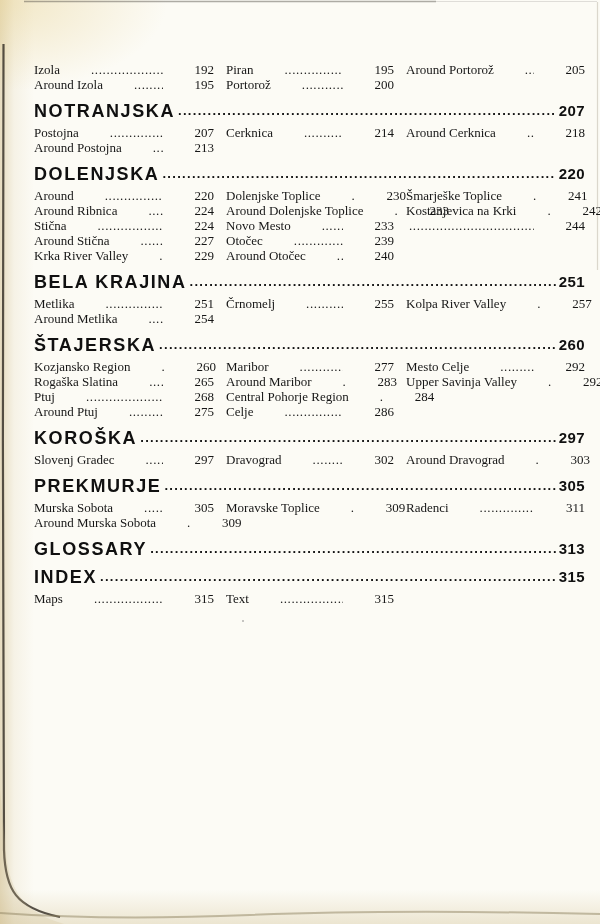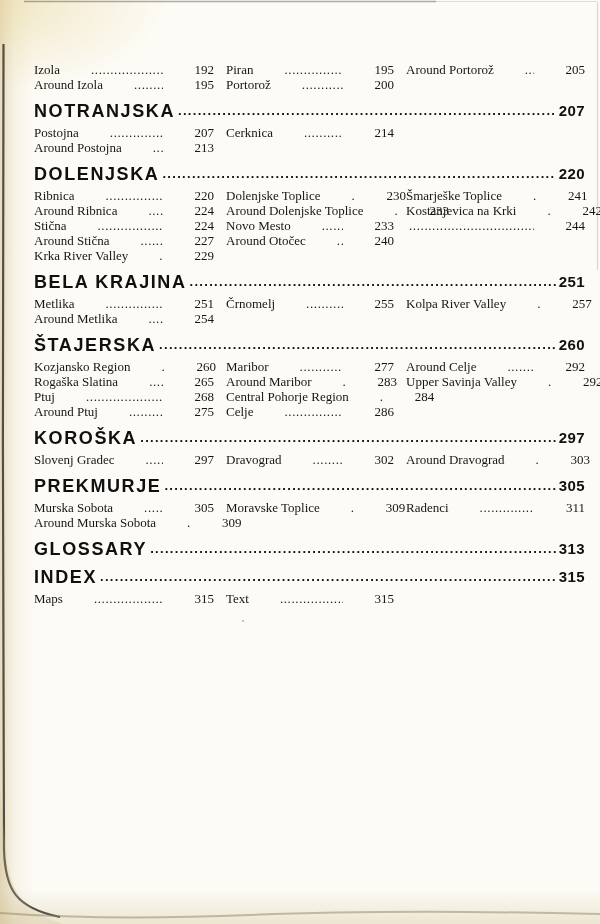--- a/index.html
+++ b/index.html
@@ -139,32 +139,39 @@
               <span class="e-page">213</span>
             </div>
           </div>
           <div class="col">
             <div class="entry">
               <span class="e-label">Cerknica</span>
               <span class="leader e-leader"></span>
               <span class="e-page">214</span>
             </div>
           </div>
+          <div class="col">
+            <div class="entry">
+              <span class="e-label">Around Cerknica</span>
+              <span class="leader e-leader"></span>
+              <span class="e-page">218</span>
+            </div>
+          </div>
         </div>
       </section>
       <section class="toc-section">
         <div class="heading">
           <span class="h-label">DOLENJSKA</span>
           <span class="leader h-leader"></span>
           <span class="h-page">220</span>
         </div>
         <div class="cols">
           <div class="col">
             <div class="entry">
-              <span class="e-label">Ribnica</span>
+              <span class="e-label">Around</span>
               <span class="leader e-leader"></span>
               <span class="e-page">220</span>
             </div>
             <div class="entry">
               <span class="e-label">Around Ribnica</span>
               <span class="leader e-leader"></span>
               <span class="e-page">224</span>
             </div>
             <div class="entry">
               <span class="e-label">Stična</span>
@@ -192,20 +199,25 @@
               <span class="e-label">Around Dolenjske Toplice</span>
               <span class="leader e-leader"></span>
               <span class="e-page">233</span>
             </div>
             <div class="entry">
               <span class="e-label">Novo Mesto</span>
               <span class="leader e-leader"></span>
               <span class="e-page">233</span>
             </div>
             <div class="entry">
+              <span class="e-label">Otočec</span>
+              <span class="leader e-leader"></span>
+              <span class="e-page">239</span>
+            </div>
+            <div class="entry">
               <span class="e-label">Around Otočec</span>
               <span class="leader e-leader"></span>
               <span class="e-page">240</span>
             </div>
           </div>
           <div class="col">
             <div class="entry">
               <span class="e-label">Šmarješke Toplice</span>
               <span class="leader e-leader"></span>
               <span class="e-page">241</span>
@@ -303,21 +315,21 @@
               <span class="e-page">284</span>
             </div>
             <div class="entry">
               <span class="e-label">Celje</span>
               <span class="leader e-leader"></span>
               <span class="e-page">286</span>
             </div>
           </div>
           <div class="col">
             <div class="entry">
-              <span class="e-label">Around Celje</span>
+              <span class="e-label">Mesto Celje</span>
               <span class="leader e-leader"></span>
               <span class="e-page">292</span>
             </div>
             <div class="entry">
               <span class="e-label">Upper Savinja Valley</span>
               <span class="leader e-leader"></span>
               <span class="e-page">292</span>
             </div>
           </div>
         </div>

